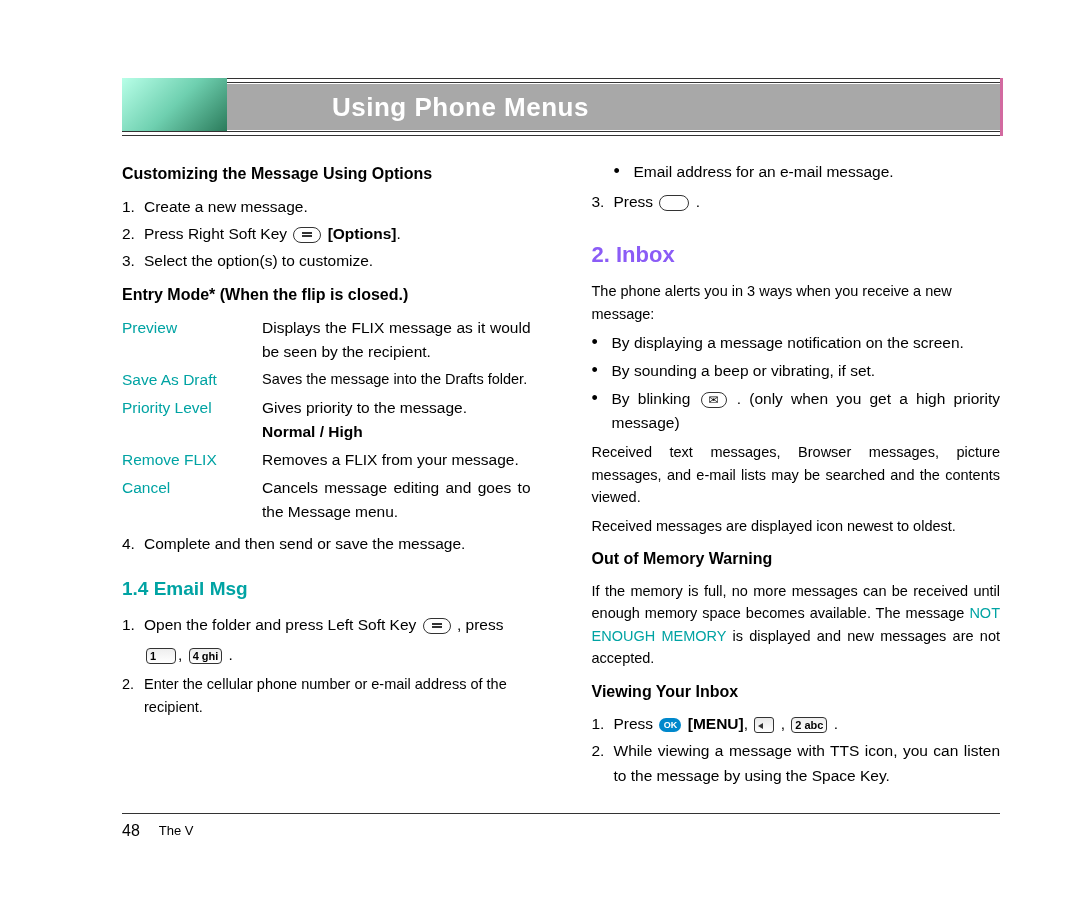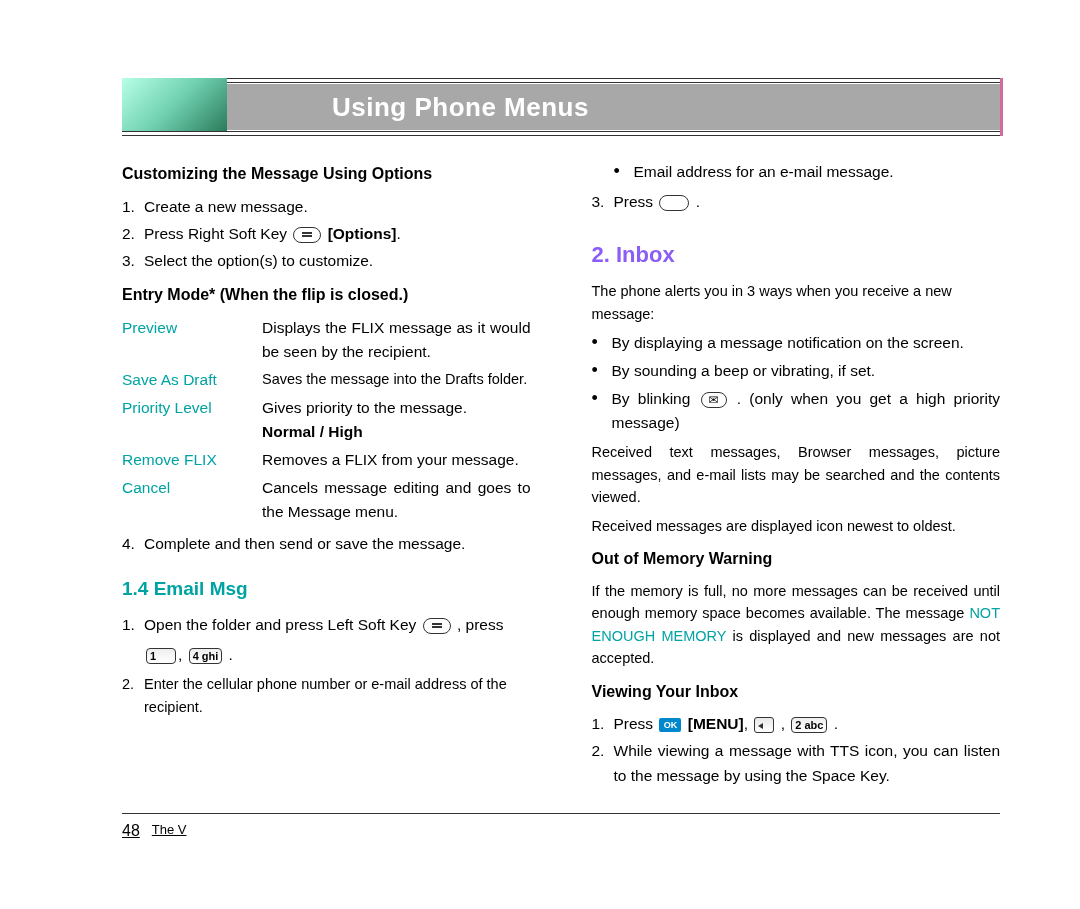--- a/index.html
+++ b/index.html
@@ -99,21 +99,21 @@
   .bul { display:flex; margin: 4px 0; }
   .bul .dot { width: 20px; flex-shrink:0; }
   .bul .dot::before { content:"•"; font-size: 18px; line-height: 1; }
   .bul .bt { flex:1; text-align: justify; }
   .just { text-align: justify; }
   .hr-bottom {
     border: none;
     border-top: 1px solid #333;
     margin: 22px 0 8px 0;
   }
-  .footer { font-size: 15px; display:flex; gap:12px; align-items:flex-start;text-decoration:underline; }
+  .footer { font-size: 15px; display:flex; gap:19px; align-items:center; }
   .footer .pn { font-size: 16px; }
   .footer .ft { font-size: 13px; }
   .key-icon {
     display: inline-block;
     width: 28px; height: 16px;
     border: 1.2px solid #333;
     border-radius: 8px;
     vertical-align: middle;
     position: relative;
     margin: 0 2px;
@@ -136,21 +136,21 @@
     margin: 0 2px;
     background:#fff;
   }
   .key-ok {
     display:inline-block;
     width: 22px; height: 14px;
     background: #0088cc;
     color:#fff;
     font-size: 9px;
     font-weight:bold;
-    border-radius: 2px;
+    border-radius: 7px;
     text-align:center;
     line-height:14px;
     vertical-align: middle;
     margin: 0 2px;
   }
   .key-nav {
     display:inline-block;
     width: 20px; height: 16px;
     border: 1.2px solid #333;
     border-radius: 3px;

